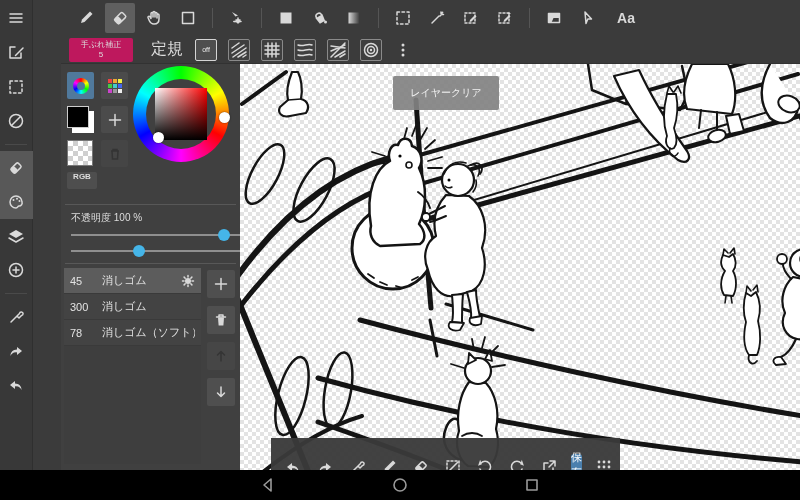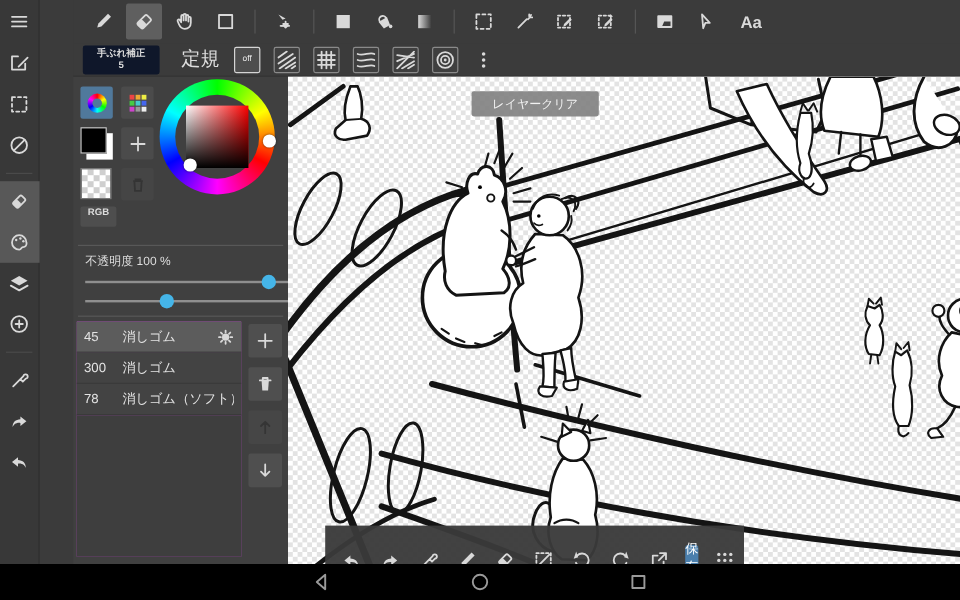--- a/index.html
+++ b/index.html
@@ -22,23 +22,23 @@
   .navbar { height:30px; background:#000; display:flex; align-items:center; justify-content:center; gap:116px; }
 
   
   .tbtn { width:30px; height:30px; border-radius:2px; display:flex; align-items:center; justify-content:center; flex:none; }
   .tbtn.sel { background:#5f5f5f; }
   .vdiv { width:1px; height:20px; background:#555; margin:0 5px; flex:none; }
   svg.icn { display:block; }
   .ln2 { fill:none; stroke:#d9d9d9; stroke-width:1.5; stroke-linecap:round; stroke-linejoin:round; }
   .fl2 { fill:#d9d9d9; stroke:none; }
 
-  .stab-btn { width:64px; height:24px; margin-left:4px; background:#0f172a; border-radius:2px;
+  .stab-btn { width:64px; height:24px; margin-left:4px; background:#be185d; border-radius:2px;
               color:#ddd; font-size:8px; line-height:1.2; display:flex; flex-direction:column;
-              align-items:center; justify-content:center;font-weight:bold; }
+              align-items:center; justify-content:center; }
   .ruler-label { color:#ddd; font-size:16px; margin:0 6px 0 12px; }
   .rbtn { width:22px; height:22px; border:1px solid #8a8a8a; border-radius:2px; margin-right:5px;
           display:flex; align-items:center; justify-content:center; background:#3f3f3f; }
   .rbtn.sel { border:1px solid #d5d5d5; background:#4e4e4e; color:#eee; font-size:7px; }
 
   .rail .ritem { width:33px; height:34px; display:flex; align-items:center; justify-content:center; }
   .rail .ritem.sel { background:#585858; }
   .rail .rdiv { width:22px; height:1px; background:#4a4a4a; margin:6px 0; }
 
   
@@ -64,33 +64,33 @@
 
   .hdiv { height:1px; background:#585858; margin:0 4px; flex:none; }
   .slider-blk { padding:6px 0 2px 10px; flex:none; }
   .slider-blk .lab { color:#ddd; font-size:10px; margin-bottom:4px; }
   .track { position:relative; height:12px; margin-bottom:4px; }
   .track .line { position:absolute; left:0; right:0; top:5px; height:2px; background:#8f8f8f; }
   .knob { position:absolute; top:0; width:12px; height:12px; border-radius:50%; background:#45b5e8; }
 
   
   .brush-area { flex:1; display:flex; padding:4px 0 6px 3px; min-height:0; }
-  .brush-list { width:137px; background:#d946ef; display:flex; flex-direction:column; }
+  .brush-list { width:137px; background:#14532d; display:flex; flex-direction:column; }
   .brow { height:26px; display:flex; align-items:center; color:#e3e3e3; font-size:11px; padding:0 6px; background:#434343; border-bottom:1px solid #3a3a3a; }
   .brow.sel { background:#5c5c5c; }
   .brow .bsize { width:26px; text-align:left; }
   .brow .bname { flex:1; margin-left:6px; white-space:nowrap; overflow:hidden; }
   .bcol { width:39px; display:flex; flex-direction:column; align-items:center; gap:8px; padding-top:2px; }
   .sqbtn { width:28px; height:28px; background:#4f4f4f; border-radius:2px; color:#ddd; font-size:14px;
            display:flex; align-items:center; justify-content:center; }
   .sqbtn.dis { background:#464646; color:#353535; }
   .sqbtn.dis .ln2 { stroke:#353535; }
 
   
-  .toast { position:absolute; left:153px; top:12px; width:106px; height:21px; background:rgba(130,130,130,.92);
+  .toast { position:absolute; left:153px; top:12px; width:106px; height:34px; background:rgba(130,130,130,.92);
            border-radius:2px; color:#f2f2f2; font-size:10px; display:flex; align-items:center; justify-content:center; }
   .cbar { position:absolute; left:31px; top:374px; width:349px; height:31px; background:rgba(58,58,58,.96);
           display:flex; align-items:flex-start; gap:4px; padding:16px 8px; }
   .cbar .tbtn { width:28px; height:26px; }
   .save-btn { width:40px; height:22px; background:#4a7fad; border-radius:3px; color:#fff; font-size:11px;
               display:flex; align-items:center; justify-content:center; margin:0 4px; }
   .art { position:absolute; left:0; top:0; }
   .ln { fill:none; stroke:#141414; stroke-linecap:round; stroke-linejoin:round; }
   .wh { fill:#ffffff; }
 

